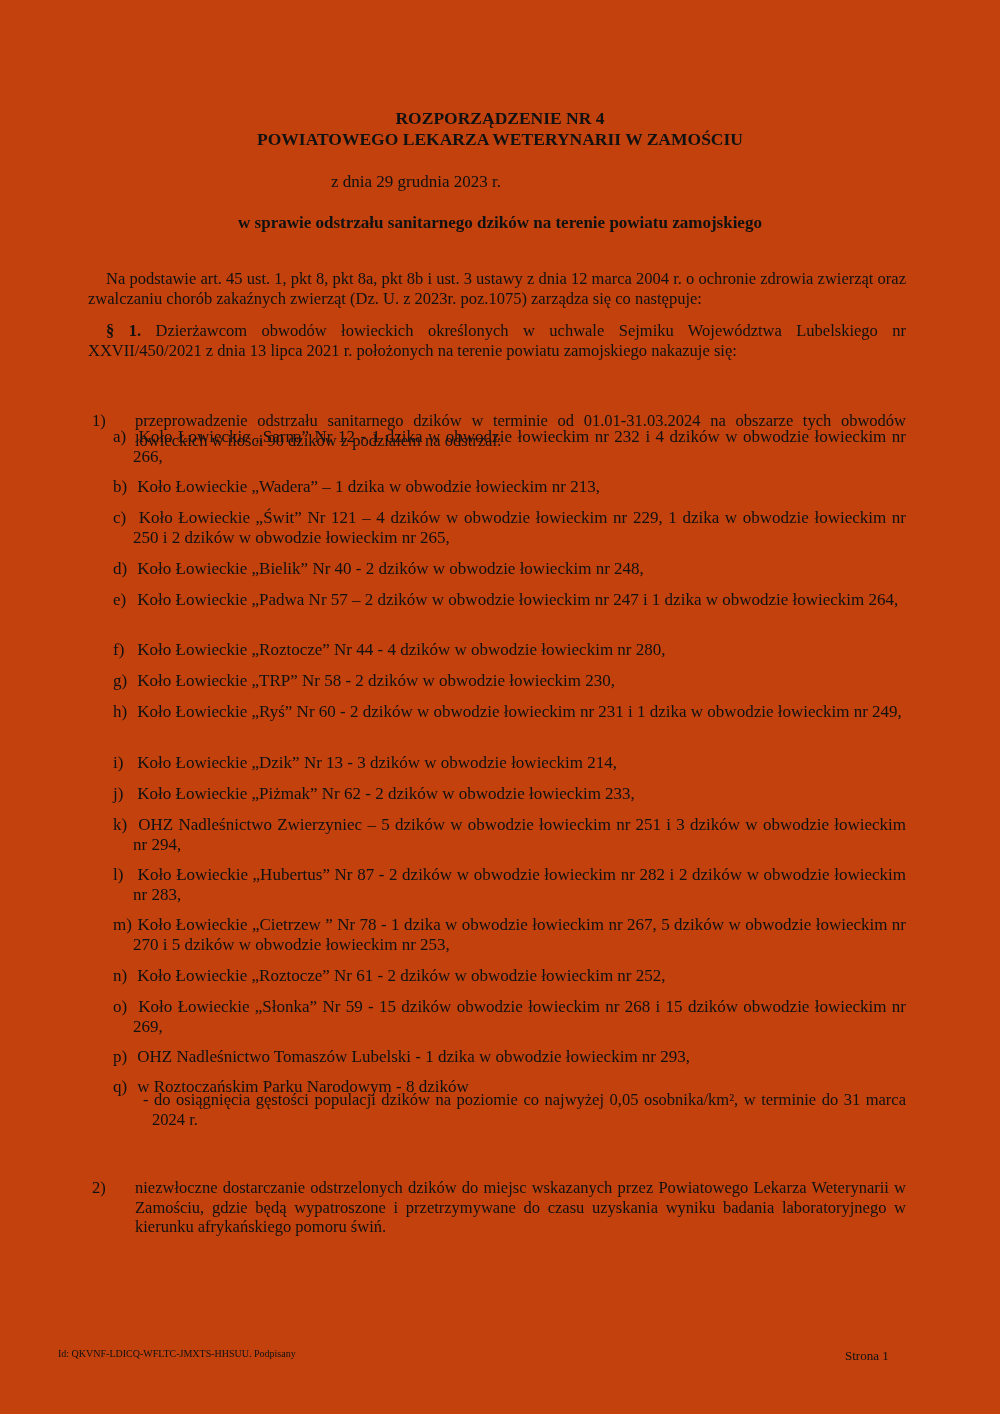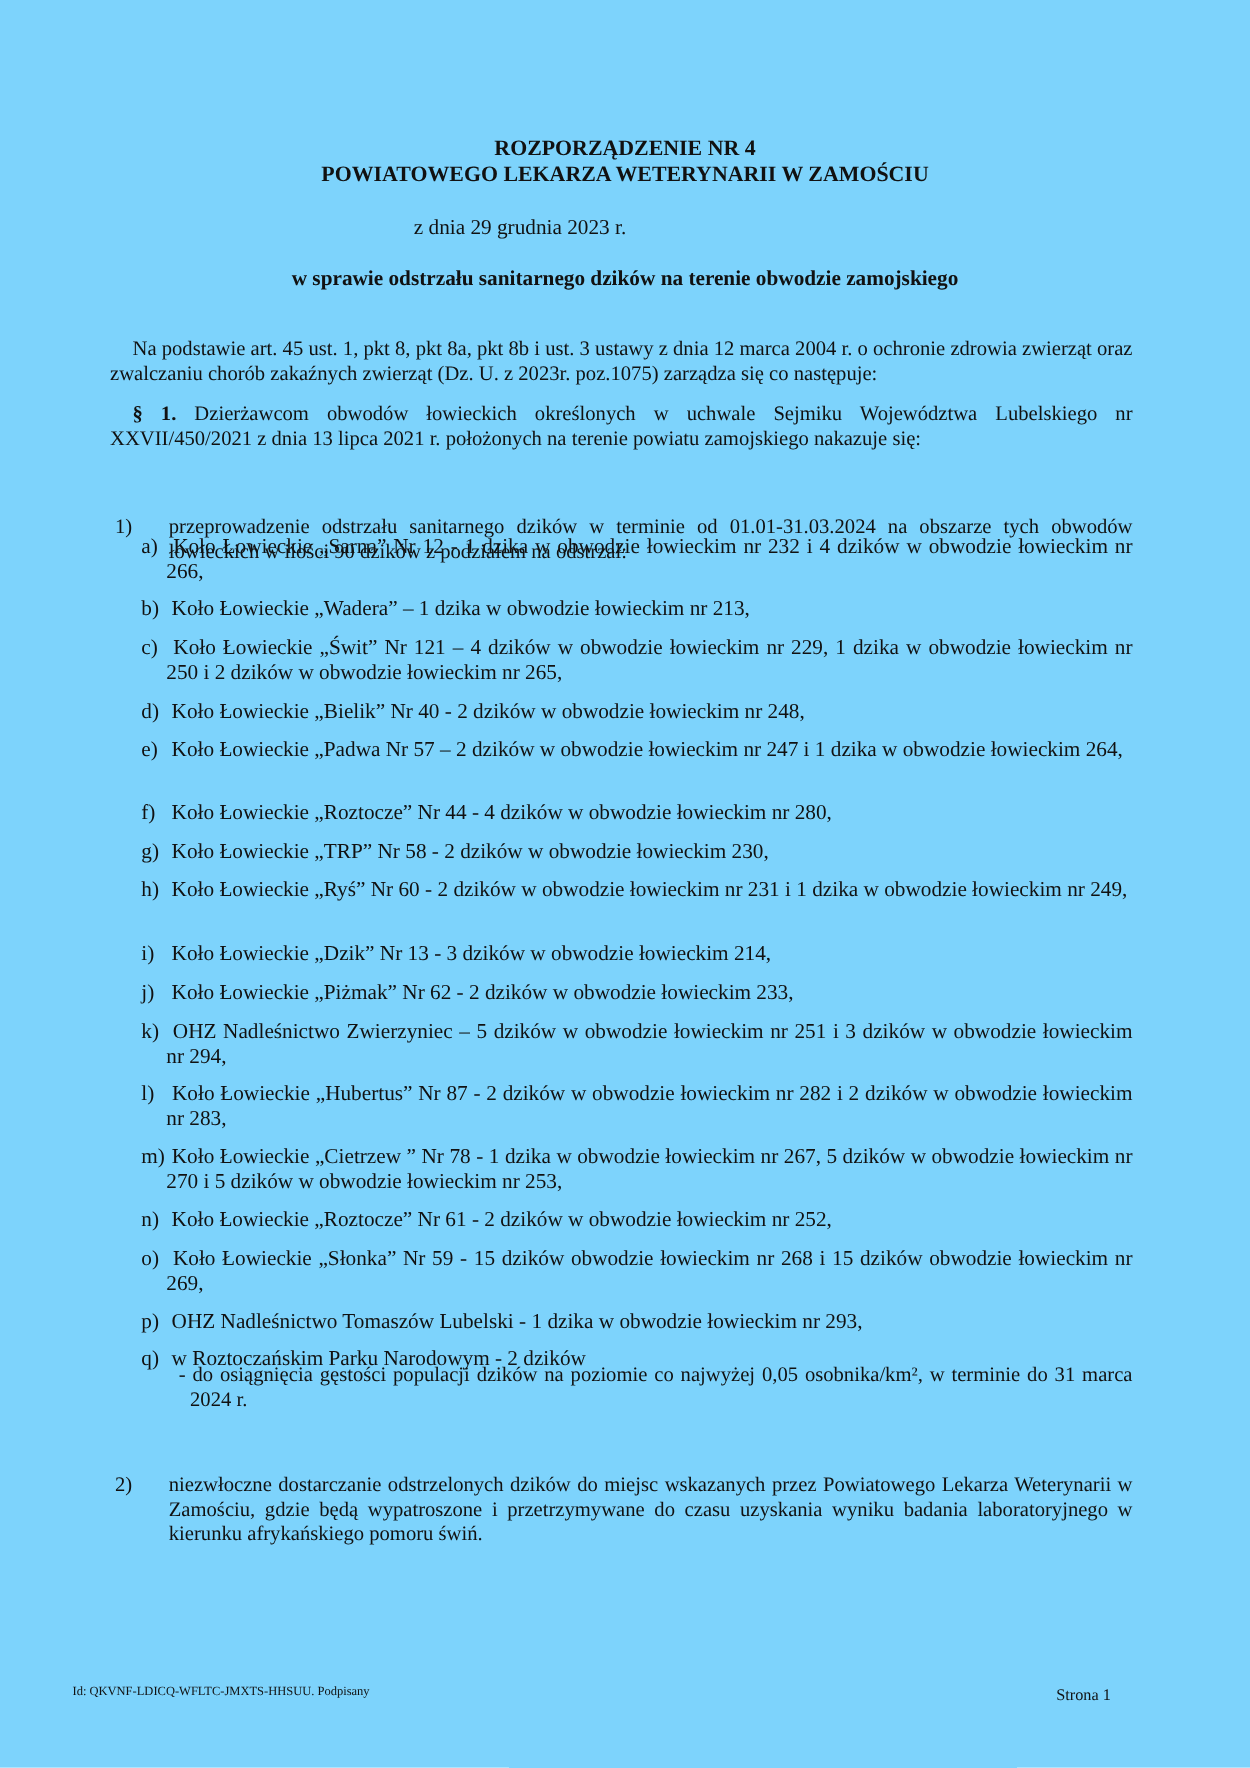--- a/index.html
+++ b/index.html
@@ -13,21 +13,21 @@
       position: relative;
       overflow: hidden;
       font-family: "Liberation Serif", "DejaVu Serif", serif;
       color: #111111;
     }
     .page {
       position: absolute;
       left: 0; top: 0;
       width: 1000px;
       height: 1414px;
-      background: #7dd3fc;
+      background: #c2410c;
     }
     .title-block {
       position: absolute;
       left: 0;
       width: 1000px;
       top: 108px;
       text-align: center;
     }
     .title-line {
       font-weight: bold;
@@ -123,21 +123,21 @@
 <body>
 
 <div class="page">
 
   <div class="title-block">
     <div class="title-line">ROZPORZĄDZENIE NR 4</div>
     <div class="title-line">POWIATOWEGO LEKARZA WETERYNARII W ZAMOŚCIU</div>
   </div>
 
   <div class="date-line">z dnia 29 grudnia 2023 r.</div>
-  <div class="subject-line">w sprawie odstrzału sanitarnego dzików na terenie obwodzie zamojskiego</div>
+  <div class="subject-line">w sprawie odstrzału sanitarnego dzików na terenie powiatu zamojskiego</div>
 
   <div class="body-text preamble">Na podstawie art. 45 ust. 1, pkt 8, pkt 8a, pkt 8b i ust. 3 ustawy z dnia 12 marca 2004 r. o ochronie zdrowia zwierząt oraz zwalczaniu chorób zakaźnych zwierząt (Dz. U. z 2023r. poz.1075) zarządza się co następuje:</div>
 
   <div class="body-text para1">
     <span class="sec">§ 1.</span><span> Dzierżawcom obwodów łowieckich określonych w uchwale Sejmiku Województwa Lubelskiego nr XXVII/450/2021 z dnia 13 lipca 2021 r. położonych na terenie powiatu zamojskiego nakazuje się:</span>
   </div>
 
   <div class="point point1">
     <span class="num">1)</span><span>przeprowadzenie odstrzału sanitarnego dzików w terminie od 01.01-31.03.2024 na obszarze tych obwodów łowieckich w ilości 90 dzików z podziałem na odstrzał:</span>
   </div>
@@ -184,21 +184,21 @@
   <div class="sub" style="top:966px">
     <span class="letter">n)</span> <span>Koło Łowieckie „Roztocze” Nr 61 - 2 dzików w obwodzie łowieckim nr 252,</span>
   </div>
   <div class="sub" style="top:997px">
     <span class="letter">o)</span> <span>Koło Łowieckie „Słonka” Nr 59 - 15 dzików obwodzie łowieckim nr 268 i 15 dzików obwodzie łowieckim nr 269,</span>
   </div>
   <div class="sub" style="top:1047px">
     <span class="letter">p)</span> <span>OHZ Nadleśnictwo Tomaszów Lubelski - 1 dzika w obwodzie łowieckim nr 293,</span>
   </div>
   <div class="sub" style="top:1077px">
-    <span class="letter">q)</span> <span>w Roztoczańskim Parku Narodowym - 2 dzików</span>
+    <span class="letter">q)</span> <span>w Roztoczańskim Parku Narodowym - 8 dzików</span>
   </div>
 
   <div class="dash-note" style="top:1090px;margin-top:0">- do osiągnięcia gęstości populacji dzików na poziomie co najwyżej 0,05 osobnika/km², w terminie do 31 marca 2024 r.</div>
 
   <div class="point point2">
     <span class="num">2)</span><span>niezwłoczne dostarczanie odstrzelonych dzików do miejsc wskazanych przez Powiatowego Lekarza Weterynarii w Zamościu, gdzie będą wypatroszone i przetrzymywane do czasu uzyskania wyniku badania laboratoryjnego w kierunku afrykańskiego pomoru świń.</span>
   </div>
 
   <div class="footer-id">Id: QKVNF-LDICQ-WFLTC-JMXTS-HHSUU. Podpisany</div>
   <div class="footer-page">Strona 1</div>

